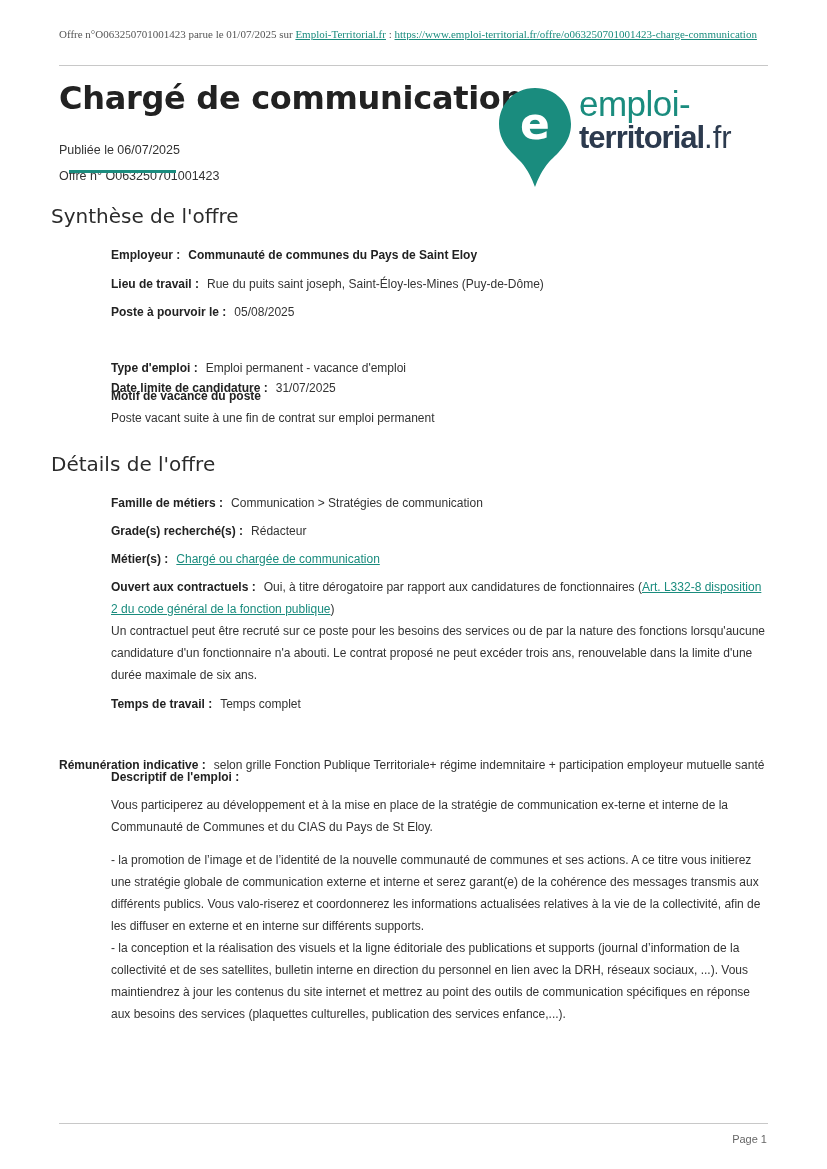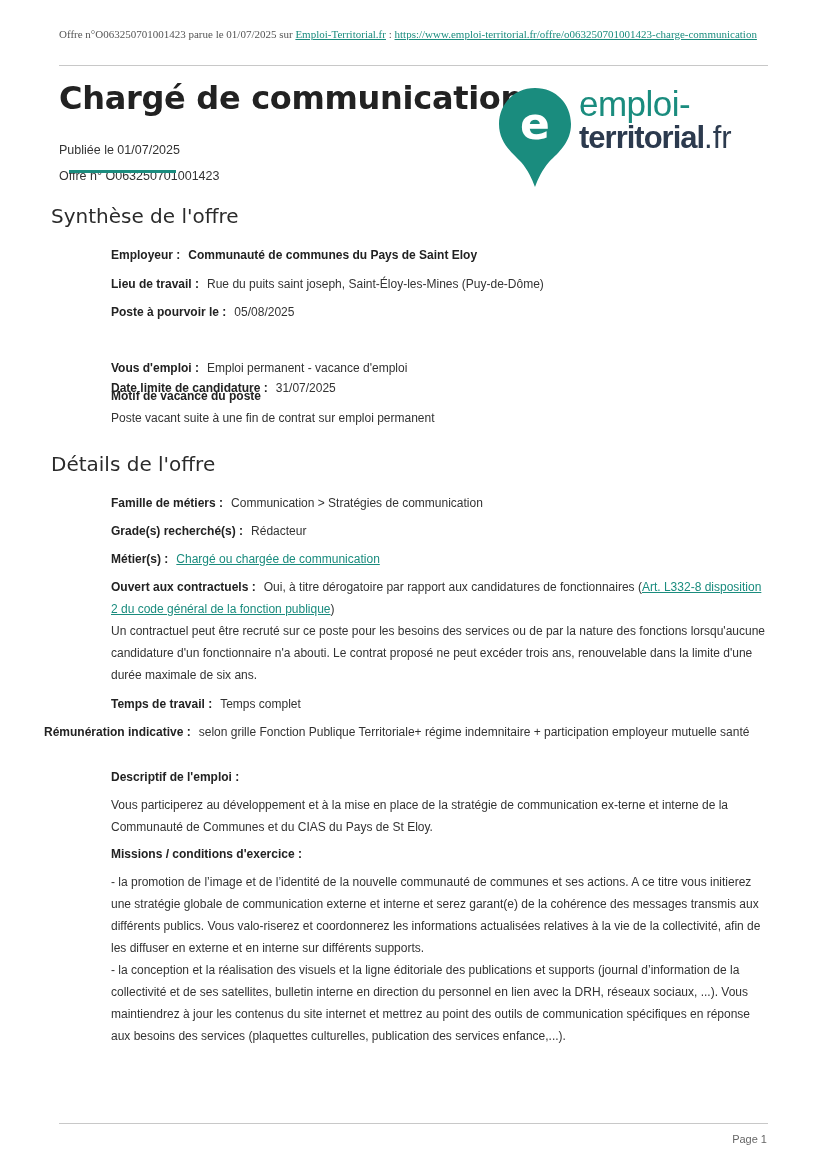--- a/index.html
+++ b/index.html
@@ -66,21 +66,21 @@
   .sec-2 { top: 452px; }
 
   .field {
     position: absolute; left: 111px; width: 657px;
     font-size: 12px; line-height: 22px; color: #333333;
     font-family: "Liberation Sans", sans-serif;
   }
   .field .lbl { font-weight: bold; color: #222222; margin-right: 8px; }
   .field .val { color: #333333; }
   .field.bold-val .val { font-weight: bold; color: #222222; }
-  .field.wide { left: 44px; width: 710px; }
+  .field.wide { left: 59px; width: 710px; margin-top: 33px; }
   .para {
     position: absolute; left: 111px; width: 657px;
     font-size: 12px; line-height: 22px; color: #333333;
     font-family: "Liberation Sans", sans-serif;
   }
   .para-h { font-weight: bold; color: #222222; }
 
   .bottom-rule {
     position: absolute; left: 59px; top: 1123px; width: 709px; height: 1px;
     background: #c8c8c8;
@@ -94,21 +94,21 @@
 </head>
 <body>
 
 <div class="header-note">
   <span>Offre n°O063250701001423 parue le 01/07/2025 sur </span><a>Emploi-Territorial.fr</a><span> : </span><a>https://www.emploi-territorial.fr/offre/o063250701001423-charge-communication</a>
 </div>
 <div class="top-rule"></div>
 
 <h1 class="title">Chargé de communication</h1>
 <div class="meta-line meta-1">Offre n° O063250701001423</div>
-<div class="meta-line meta-2">Publiée le 01/07/2025</div>
+<div class="meta-line meta-2">Publiée le 06/07/2025</div>
 <div class="title-accent"></div>
 
 <div class="logo">
   <svg class="logo-pin" viewBox="0 0 76 103">
     <path d="M38 2 C17 2 2 18 2 38 C2 56 14 66 24 76 C31 84 35 93 38 101 C41 93 45 84 52 76 C62 66 74 56 74 38 C74 18 59 2 38 2 Z" fill="#1a8c7e"></path>
     <text x="38" y="53" text-anchor="middle" font-family="DejaVu Sans, sans-serif" font-weight="bold" font-size="44" fill="#ffffff">e</text>
   </svg>
   <div class="logo-word1">emploi-</div>
   <div class="logo-word2"><span>territorial</span><span class="tld">.fr</span></div>
 </div>
@@ -121,21 +121,21 @@
 <div class="field" style="top:273px;">
   <span class="lbl">Lieu de travail :</span><span class="val">Rue du puits saint joseph, Saint-Éloy-les-Mines (Puy-de-Dôme)</span>
 </div>
 <div class="field" style="top:301px;">
   <span class="lbl">Poste à pourvoir le :</span><span class="val">05/08/2025</span>
 </div>
 <div class="field" style="top:329px;margin-top:48px;">
   <span class="lbl">Date limite de candidature :</span><span class="val">31/07/2025</span>
 </div>
 <div class="field" style="top:357px;">
-  <span class="lbl">Vous d'emploi :</span><span class="val">Emploi permanent - vacance d'emploi</span>
+  <span class="lbl">Type d'emploi :</span><span class="val">Emploi permanent - vacance d'emploi</span>
 </div>
 <div class="field" style="top:385px;">
   <div class="lbl">Motif de vacance du poste</div>
   <div class="val">Poste vacant suite à une fin de contrat sur emploi permanent</div>
 </div>
 
 <h2 class="section-title sec-2">Détails de l'offre</h2>
 
 <div class="field" style="top:492px;">
   <span class="lbl">Famille de métiers :</span><span class="val">Communication &gt; Stratégies de communication</span>
@@ -156,19 +156,18 @@
 <div class="field wide" style="top:721px;">
   <span class="lbl">Rémunération indicative :</span><span class="val">selon grille Fonction Publique Territoriale+ régime indemnitaire + participation employeur mutuelle santé</span>
 </div>
 
 <div class="para" style="top:766px;">
   <div class="para-h">Descriptif de l'emploi :</div>
   <div style="margin-top:6px;">Vous participerez au développement et à la mise en place de la stratégie de communication ex-terne et interne de la Communauté de Communes et du CIAS du Pays de St Eloy.</div>
 </div>
 
 <div class="para" style="top:843px;">
-  <div class="para-h">Missions / conditions d'exercice :</div>
   <div style="margin-top:6px;">- la promotion de l’image et de l’identité de la nouvelle communauté de communes et ses actions. A ce titre vous initierez une stratégie globale de communication externe et interne et serez garant(e) de la cohérence des messages transmis aux différents publics. Vous valo-riserez et coordonnerez les informations actualisées relatives à la vie de la collectivité, afin de les diffuser en externe et en interne sur différents supports.</div>
   <div>- la conception et la réalisation des visuels et la ligne éditoriale des publications et supports (journal d’information de la collectivité et de ses satellites, bulletin interne en direction du personnel en lien avec la DRH, réseaux sociaux, ...). Vous maintiendrez à jour les contenus du site internet et mettrez au point des outils de communication spécifiques en réponse aux besoins des services (plaquettes culturelles, publication des services enfance,...).</div>
 </div>
 
 <div class="bottom-rule"></div>
 <div class="page-num">Page 1</div>
 
 </body></html>

